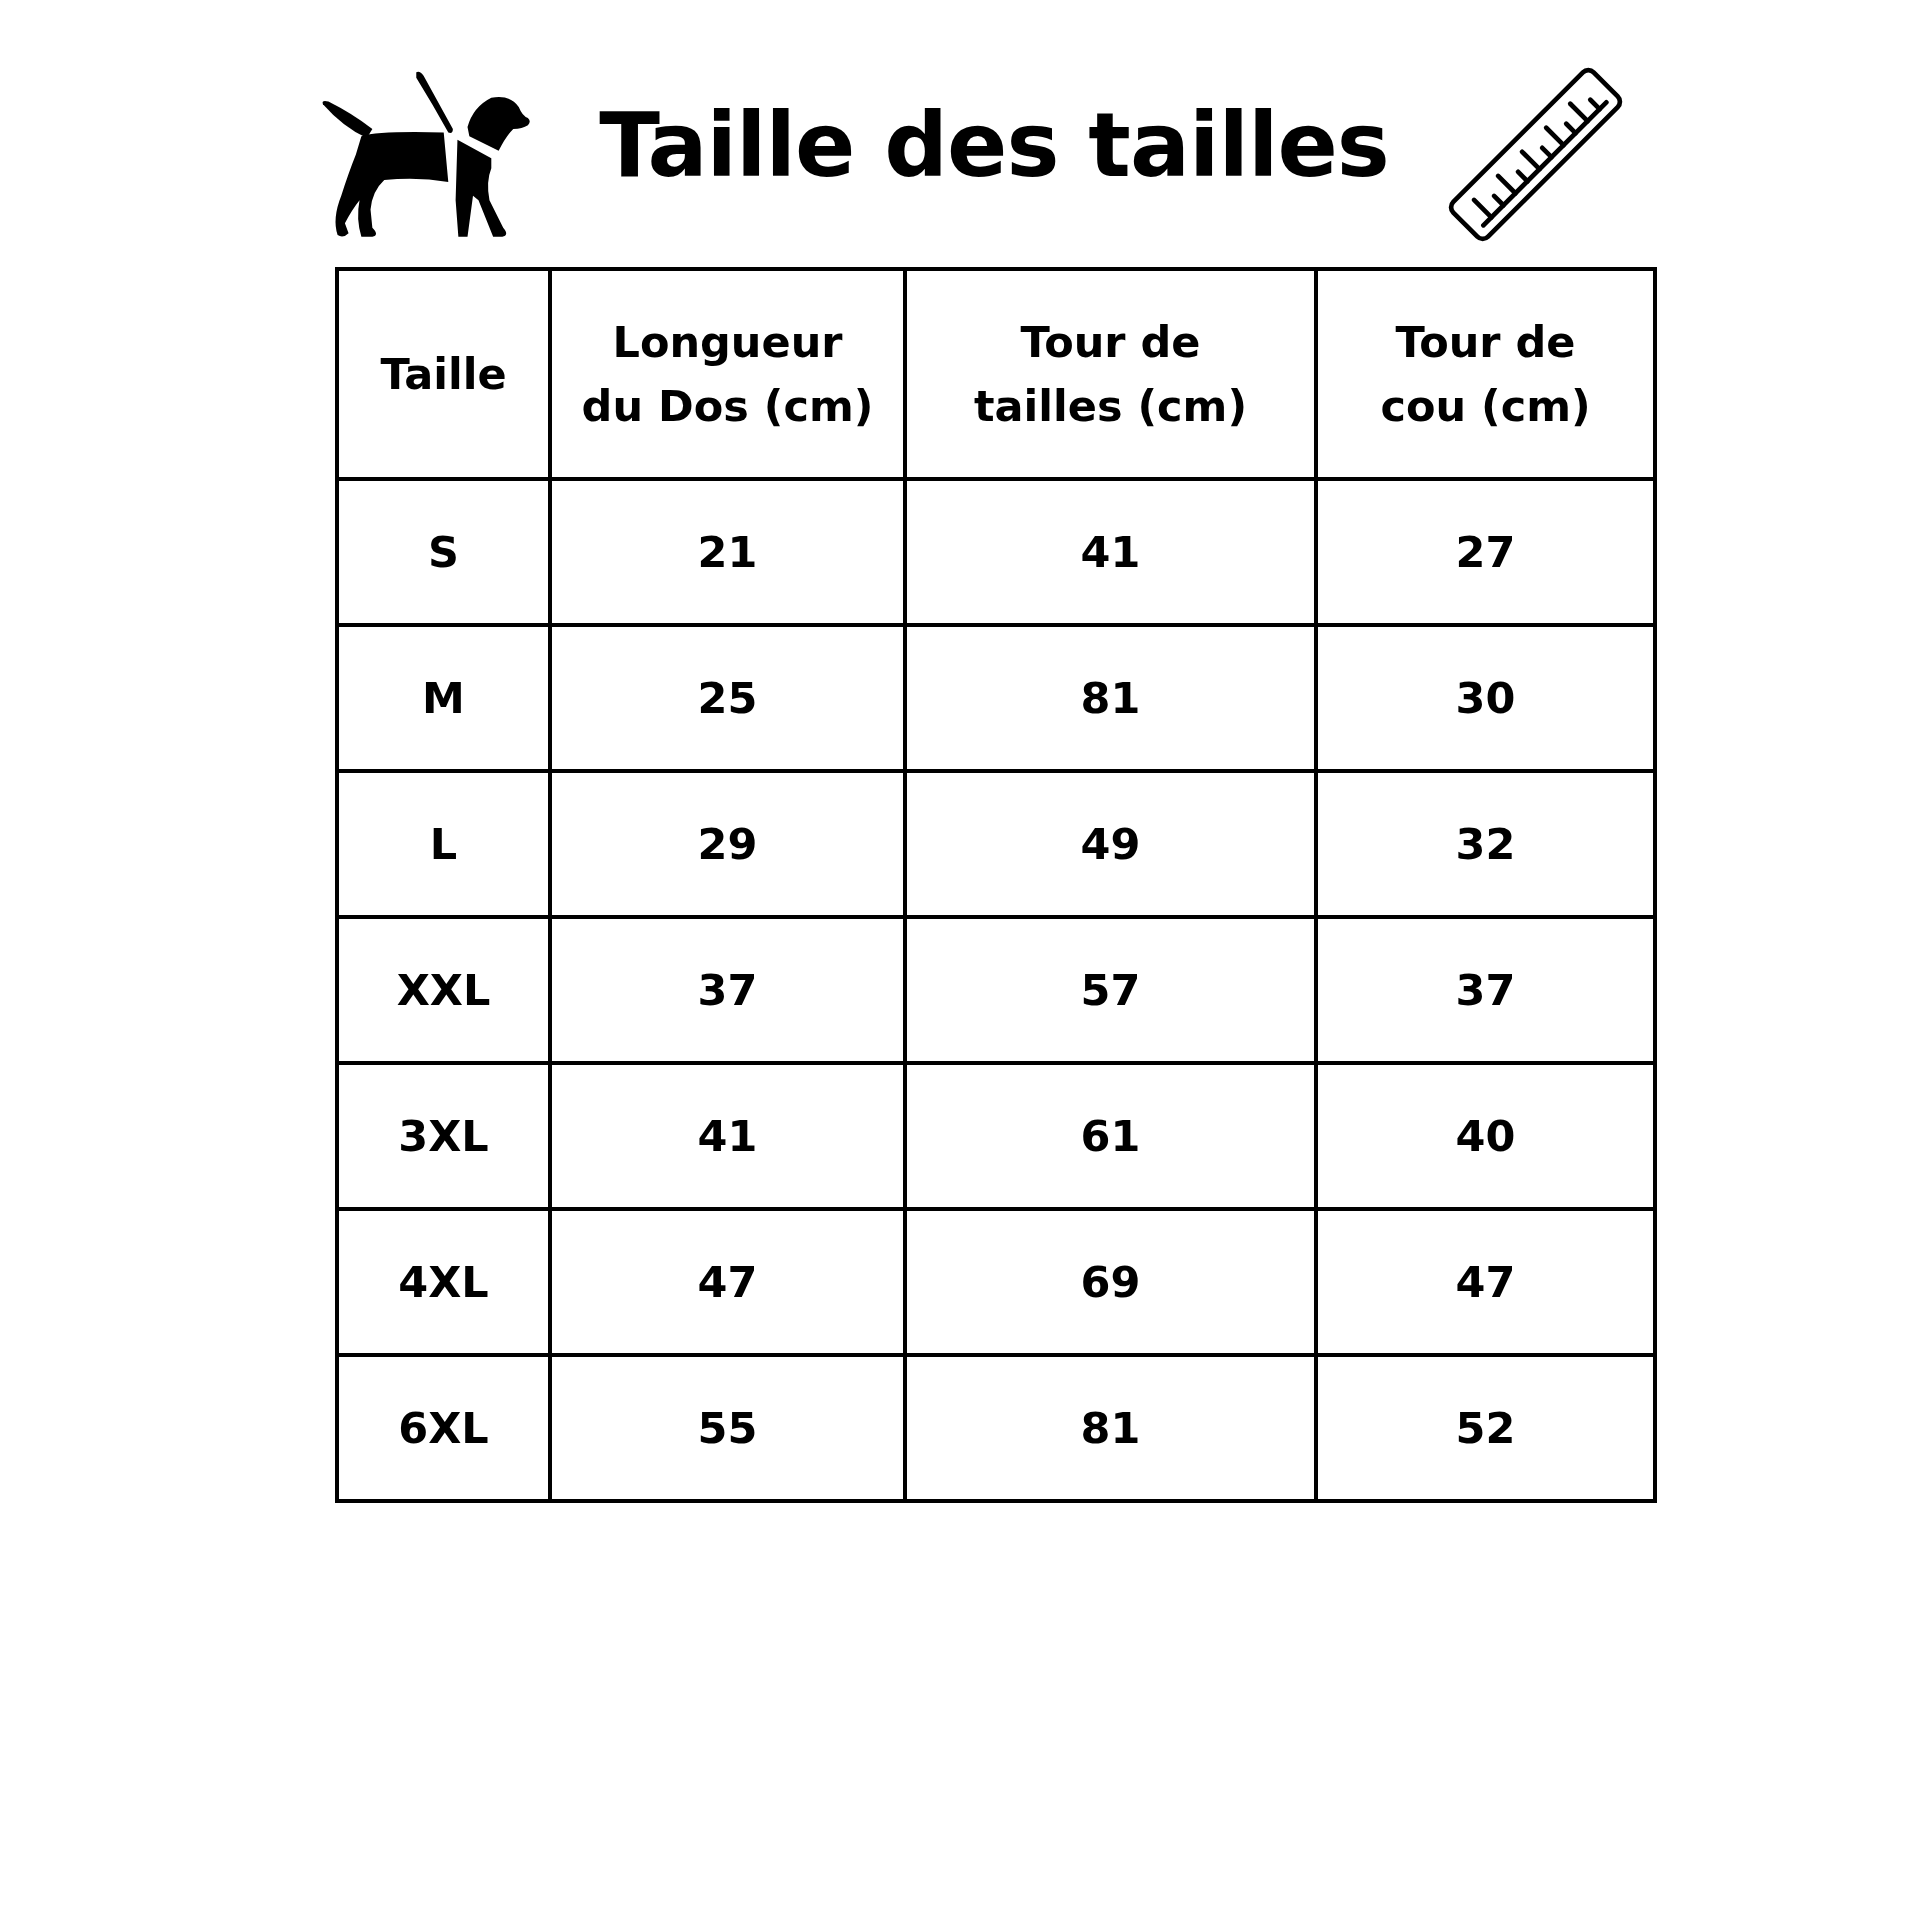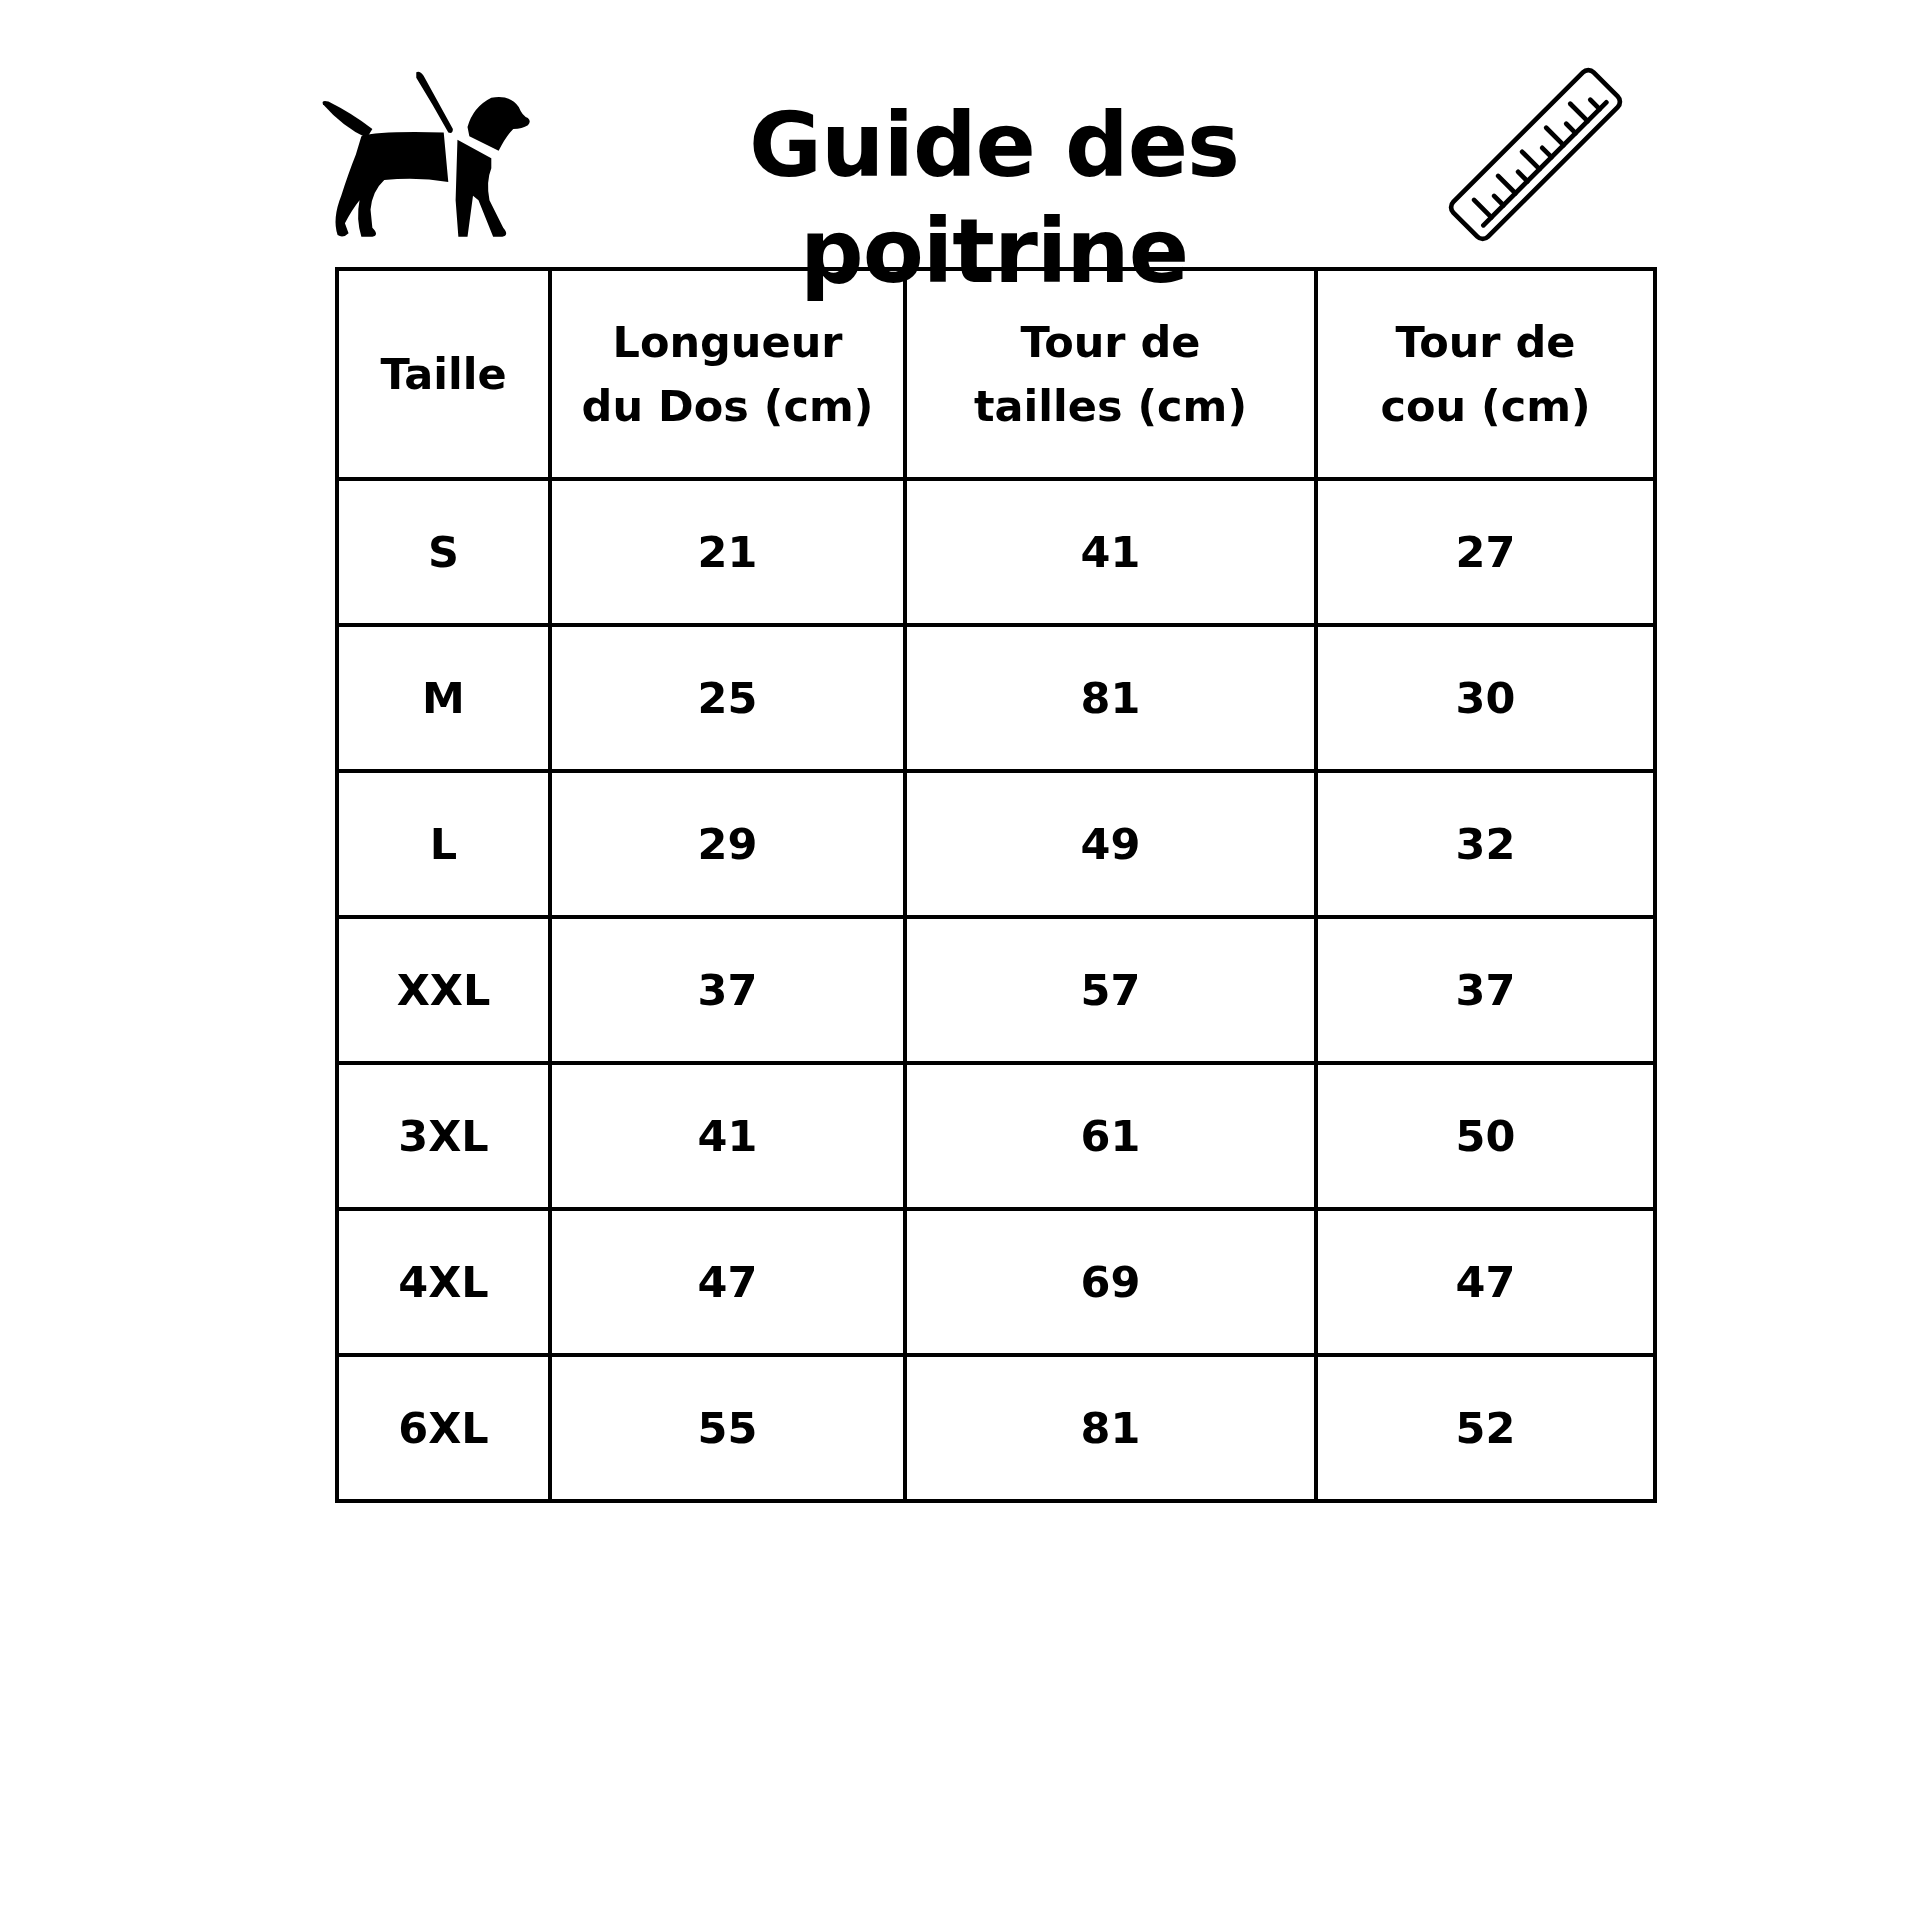--- a/index.html
+++ b/index.html
@@ -30,21 +30,21 @@
 
     <path d="M8 45 Q6 40 14 42 Q40 55 62 72 L56 82 Q30 70 8 45 Z" fill="#000"></path>
 
     <path d="M50 80 Q70 74 140 76 L145 130 Q110 124 75 128 Q62 140 60 160 L62 180 Q70 188 62 190 L50 190 Q44 170 48 150 Q40 160 32 175 L36 186 Q30 192 24 188 Q18 170 28 145 Q36 120 44 100 Z" fill="#000"></path>
 
     <path d="M155 84 L192 104 L192 115 Q186 130 190 150 L205 180 Q212 188 204 190 L194 190 L178 150 L172 145 L166 190 L156 190 L153 150 Z" fill="#000"></path>
 
     <path d="M166 70 Q172 48 192 38 Q212 34 222 48 Q226 58 232 60 Q236 64 232 68 Q226 72 216 72 Q208 80 200 96 L168 80 Z" fill="#000"></path>
   </svg>
 
-  <h1 class="title">Guide des poitrine</h1>
+  <h1 class="title">Taille des tailles</h1>
 
   <svg class="ruler-icon" viewBox="0 0 200 200" fill="none" stroke="#000" stroke-width="5" stroke-linecap="round" stroke-linejoin="round">
     <g transform="translate(100 100) rotate(-45)">
       <rect x="-105" y="-26" width="210" height="52" rx="8"></rect>
       <line x1="-92" y1="14" x2="92" y2="14"></line>
       <line x1="-80" y1="14" x2="-80" y2="-12"></line>
       <line x1="-62" y1="14" x2="-62" y2="0"></line>
       <line x1="-44" y1="14" x2="-44" y2="-12"></line>
       <line x1="-26" y1="14" x2="-26" y2="0"></line>
       <line x1="-8" y1="14" x2="-8" y2="-12"></line>
@@ -105,21 +105,21 @@
     <tr>
       <td>XXL</td>
       <td>37</td>
       <td>57</td>
       <td>37</td>
     </tr>
     <tr>
       <td>3XL</td>
       <td>41</td>
       <td>61</td>
-      <td>50</td>
+      <td>40</td>
     </tr>
     <tr>
       <td>4XL</td>
       <td>47</td>
       <td>69</td>
       <td>47</td>
     </tr>
     <tr>
       <td>6XL</td>
       <td>55</td>

